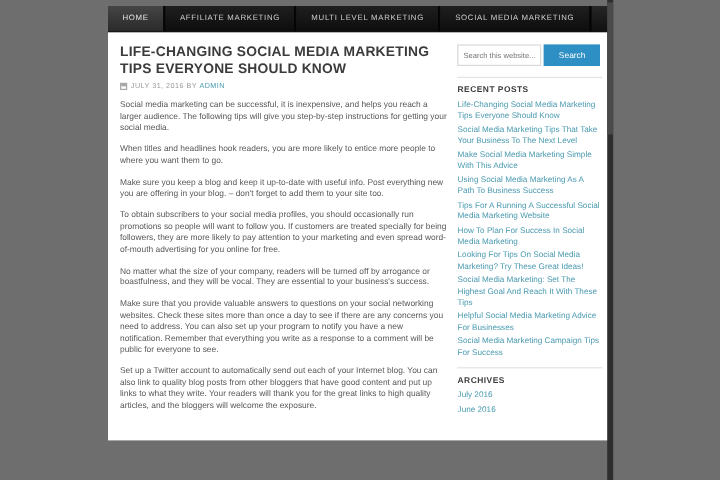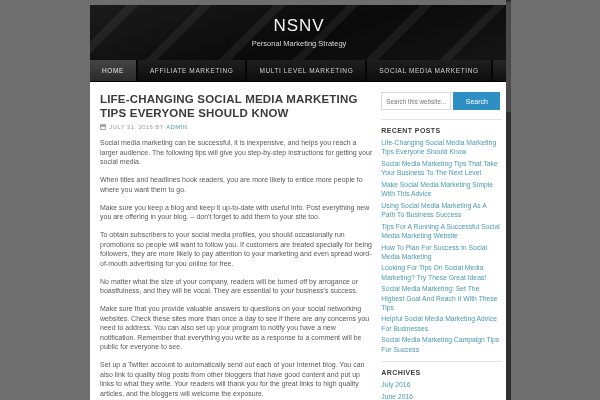--- a/index.html
+++ b/index.html
@@ -74,24 +74,20 @@
   .archive-link { margin-bottom:1.5px; line-height:10.5px; }
   
   .scrollbar { position:absolute; left:506px; top:0; width:5px; height:400px; background:#2e2e2e; }
   .scrollbar-thumb { position:absolute; top:2px; left:0; width:5px; height:110px; background:#4a4a4a; }
 </style>
 </head>
 <body>
 
 <div class="site">
 
-  <header class="site-header">
-    <div class="site-title">NSNV</div>
-    <div class="site-tagline">Personal Marketing Strategy</div>
-  </header>
 
   <nav class="nav">
     <div class="nav-item active">
         <span>HOME</span>
       </div>
       <div class="nav-item">
         <span>AFFILIATE MARKETING</span>
       </div>
       <div class="nav-item">
         <span>MULTI LEVEL MARKETING</span>

